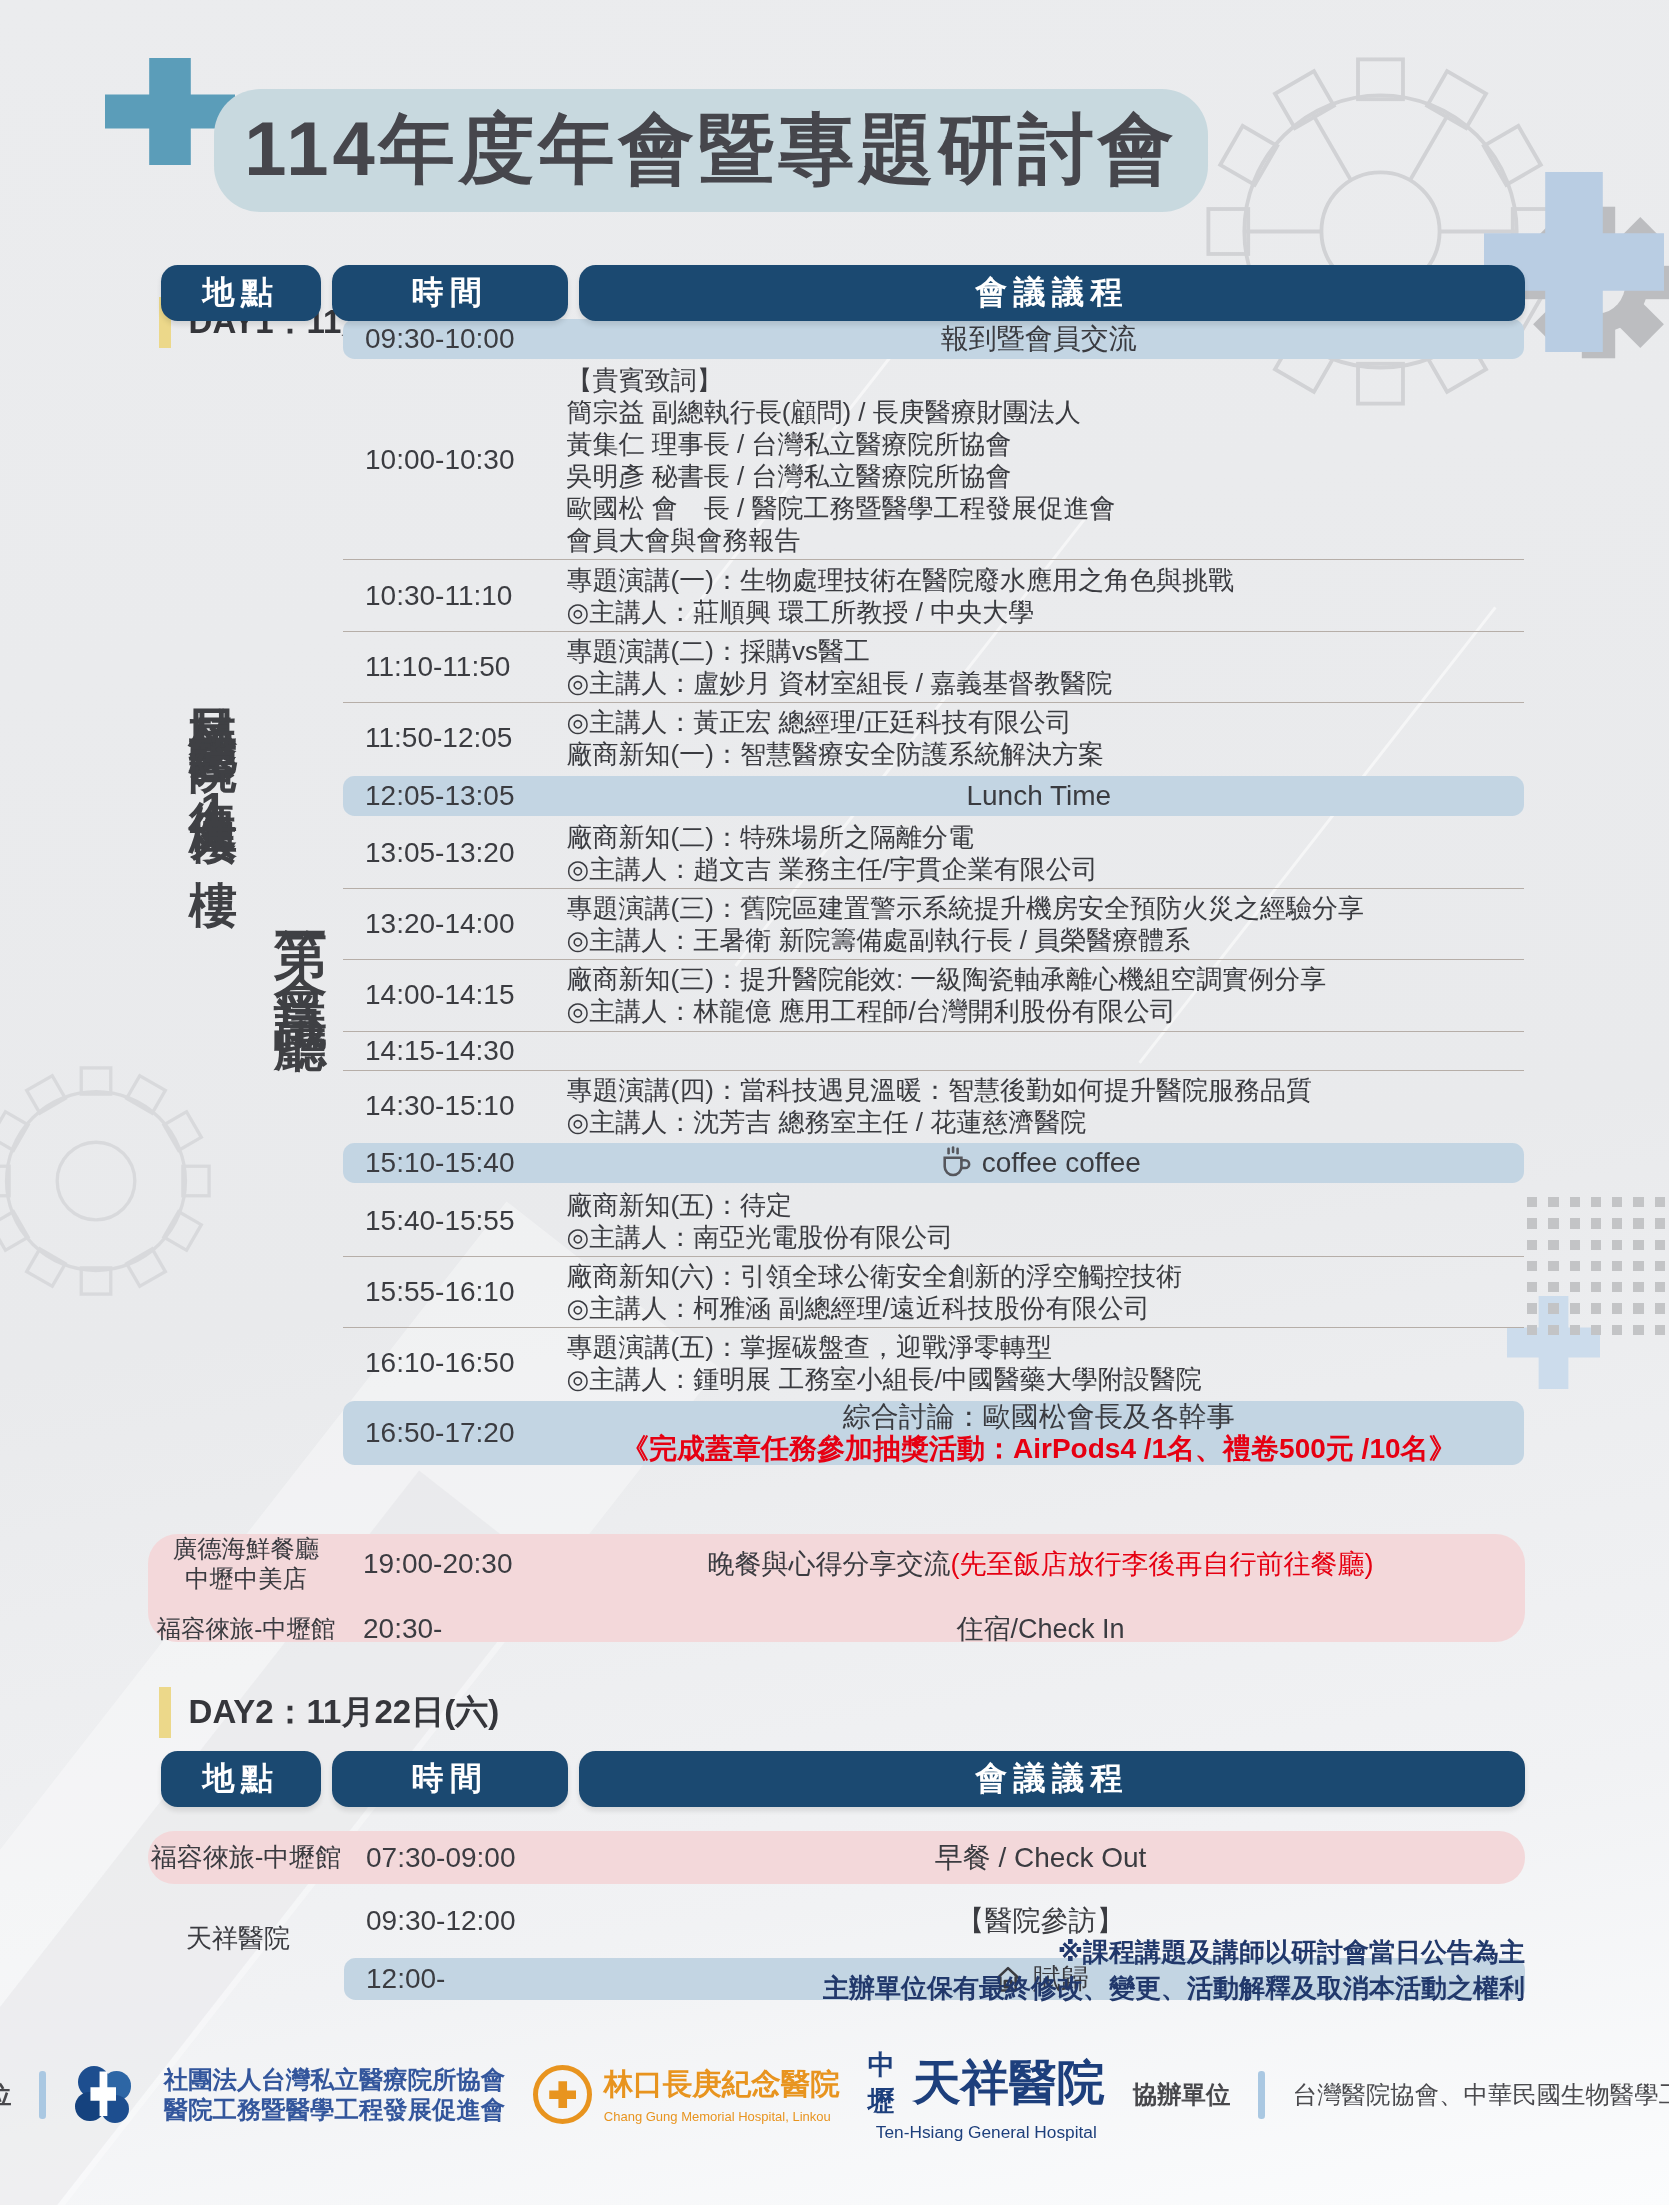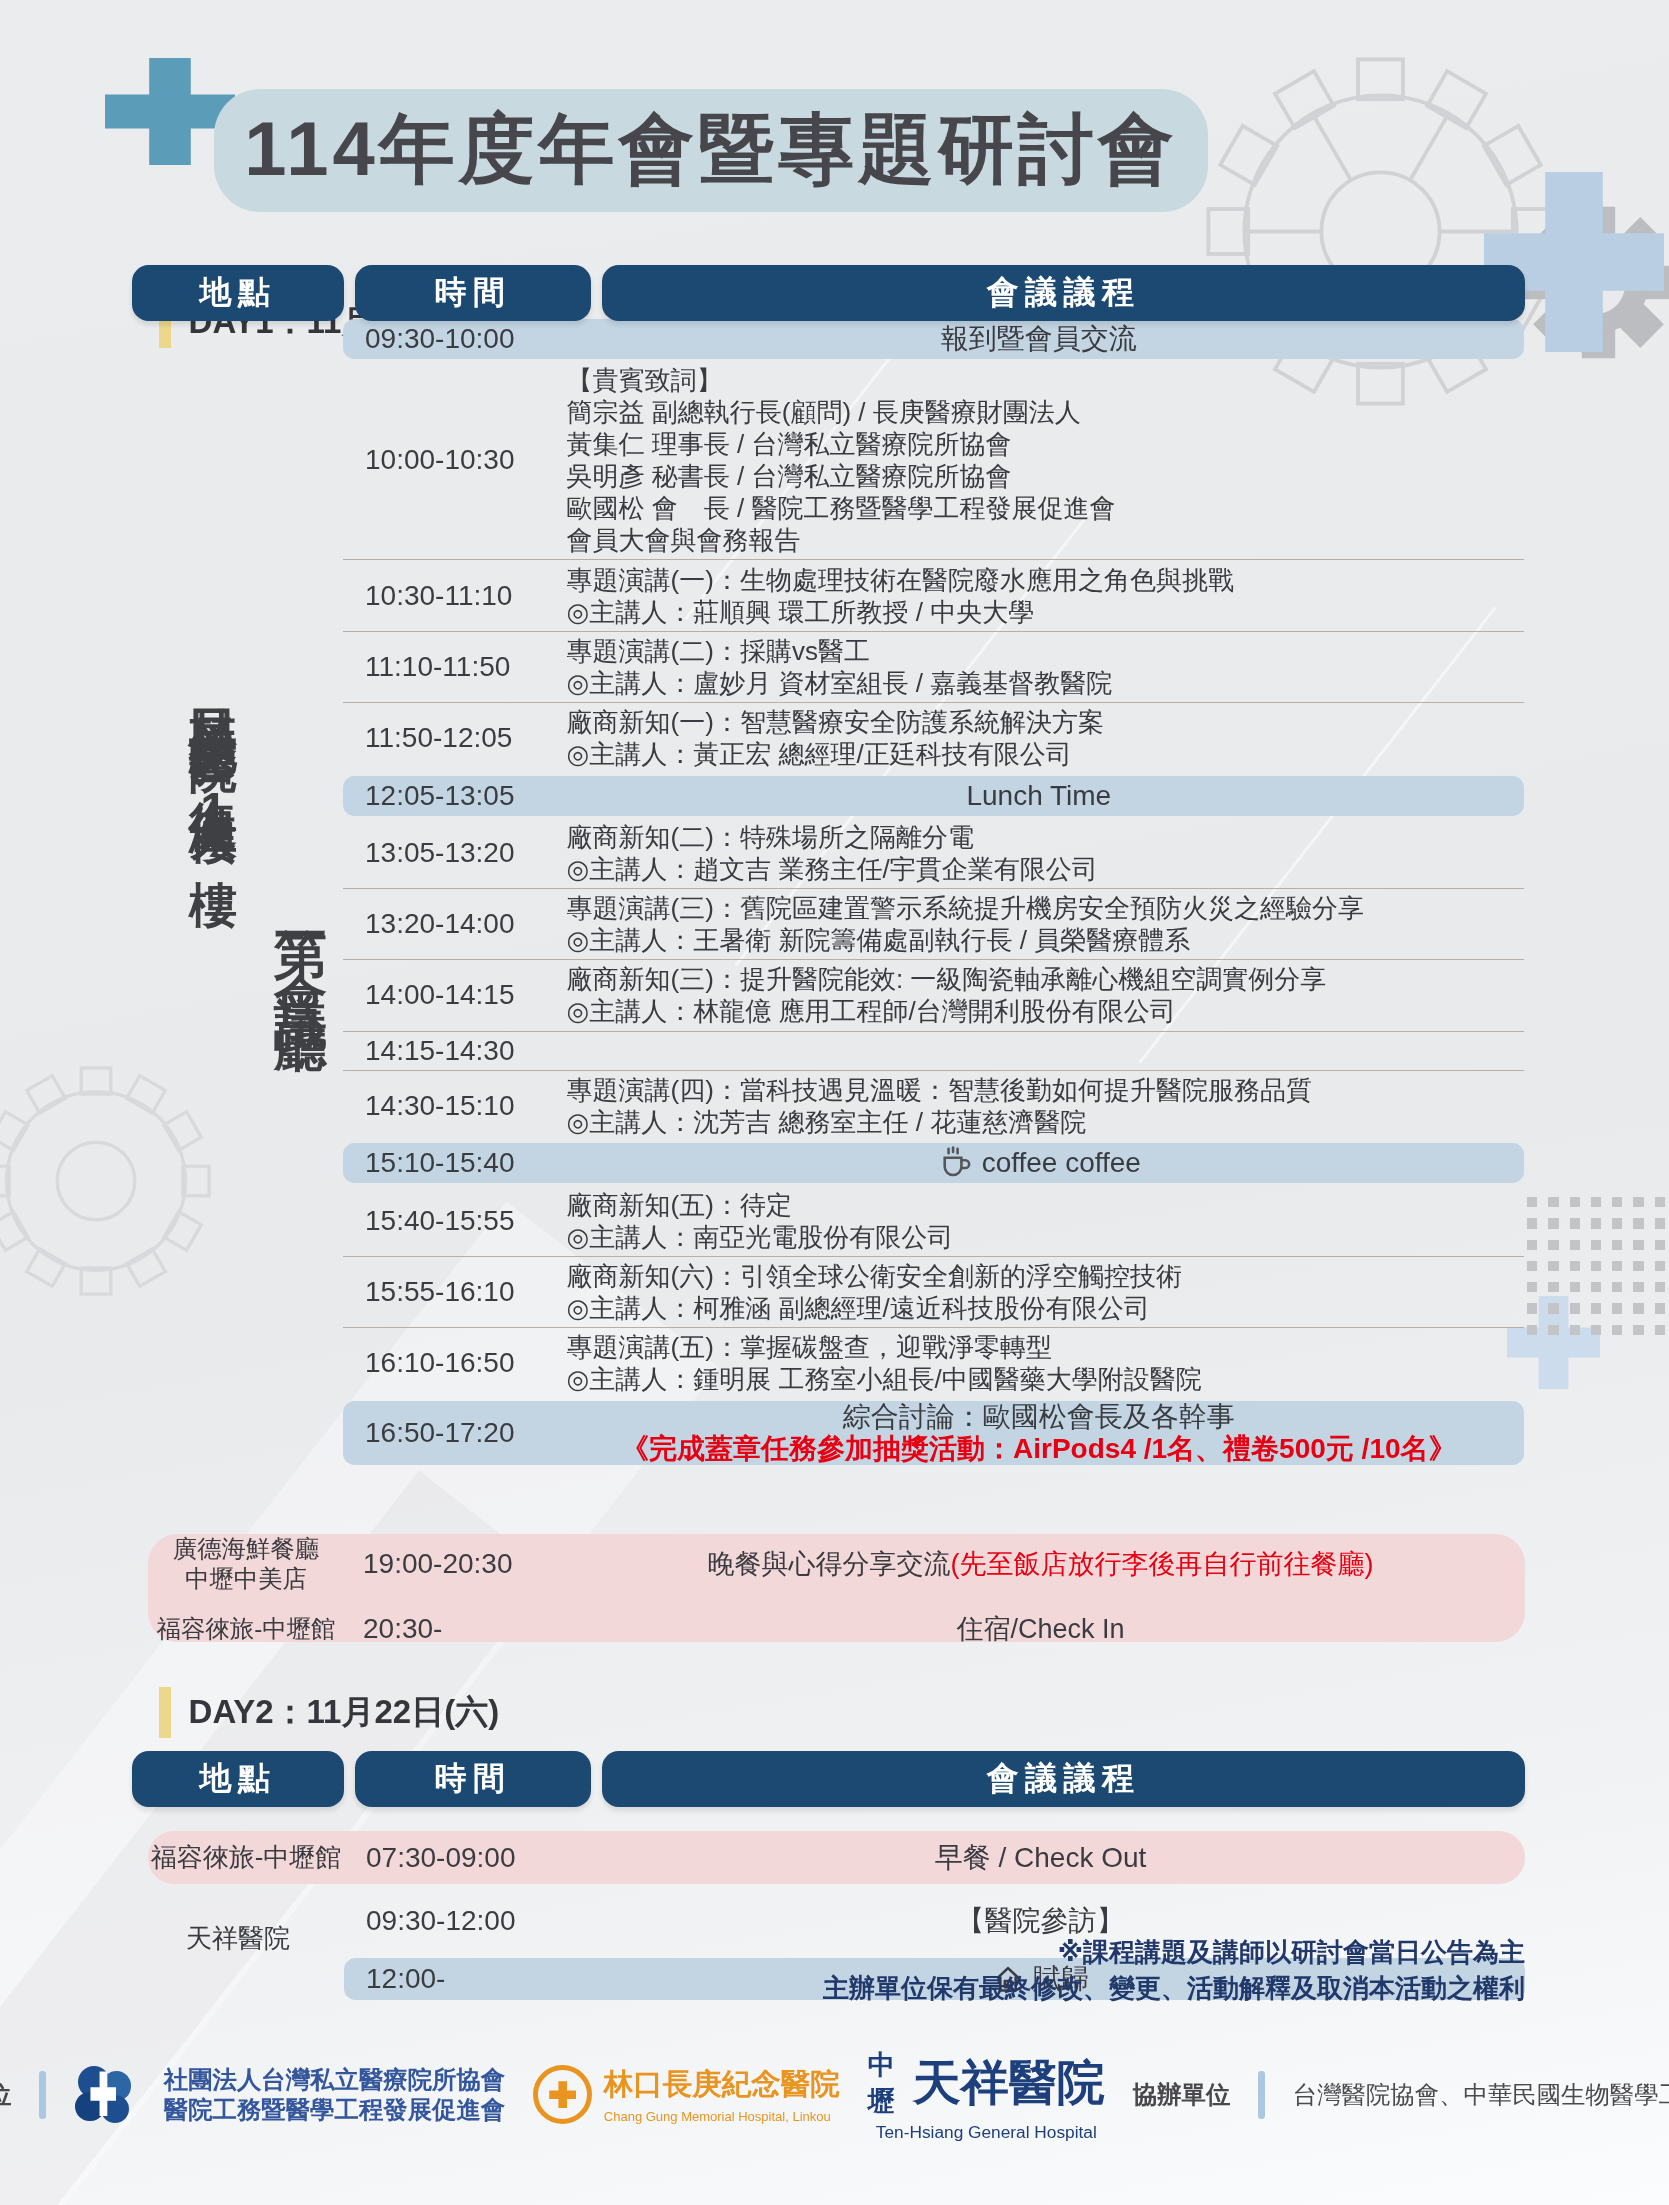--- a/index.html
+++ b/index.html
@@ -22,21 +22,21 @@
   
   .day-label{position:absolute;z-index:2;display:flex;align-items:center;font-size:33px;font-weight:bold;color:#35363b;}
   .day-label .bar{width:11.6px;height:51px;background:#ecd88a;margin-right:18px;}
   .day1-label{left:159px;top:297px;}
   .day2-label{left:159px;top:1687px;}
   
   .thead{position:absolute;left:132px;width:1393px;z-index:3;display:flex;gap:11px;}
   .thead .hpill{background:#1b4971;color:#fff;font-weight:bold;font-size:32px;letter-spacing:6.4px;
                 height:56px;border-radius:16.7px;display:flex;align-items:center;justify-content:center;
                 box-shadow:0 3.2px 5.1px rgba(0,0,0,.10);}
-  .hp-loc{width:212px;} .hp-time{width:236px;} .hp-agenda{flex:1;}
+  .hp-loc{width:160px;margin-left:29px;} .hp-time{width:236px;} .hp-agenda{flex:1;}
   .thead-day1{top:265px;} .thead-day2{top:1751px;}
   .rows{position:absolute;left:343px;width:1181px;z-index:2;display:flex;flex-direction:column;}
   .rows-day1{top:317px;}
   .trow{display:flex;align-items:center;}
   .trow.blue{background:#c3d5e3;border-radius:11.6px;min-height:40px;margin:2px 0;}
   .trow.plain{padding:3.2px 0;}
   .trow.ruled{border-top:1.3px solid #b6aea8;}
   .tcell{width:212px;padding-left:22px;box-sizing:border-box;font-size:28px;color:#3b3c41;flex:none;}
   .ccell{flex:1;padding:0 13px 0 11.6px;font-size:26px;line-height:32px;color:#3a3b40;}
   .ccell.center{text-align:center;font-size:28px;display:flex;flex-direction:column;align-items:center;justify-content:center;}
@@ -272,22 +272,22 @@
       <div class="trow plain ruled">
         <div class="tcell">11:10-11:50</div>
         <div class="ccell">
           <div class="line">專題演講(二)：採購vs醫工</div>
           <div class="line">◎主講人：盧妙月 資材室組長 / 嘉義基督教醫院</div>
         </div>
       </div>
       <div class="trow plain ruled">
         <div class="tcell">11:50-12:05</div>
         <div class="ccell">
+          <div class="line">◎主講人：黃正宏 總經理/正廷科技有限公司</div>
           <div class="line">廠商新知(一)：智慧醫療安全防護系統解決方案</div>
-          <div class="line">◎主講人：黃正宏 總經理/正廷科技有限公司</div>
         </div>
       </div>
       <div class="trow blue">
         <div class="tcell">12:05-13:05</div>
         <div class="ccell center">
           <div class="line">Lunch Time</div>
         </div>
       </div>
       <div class="trow plain">
         <div class="tcell">13:05-13:20</div>

